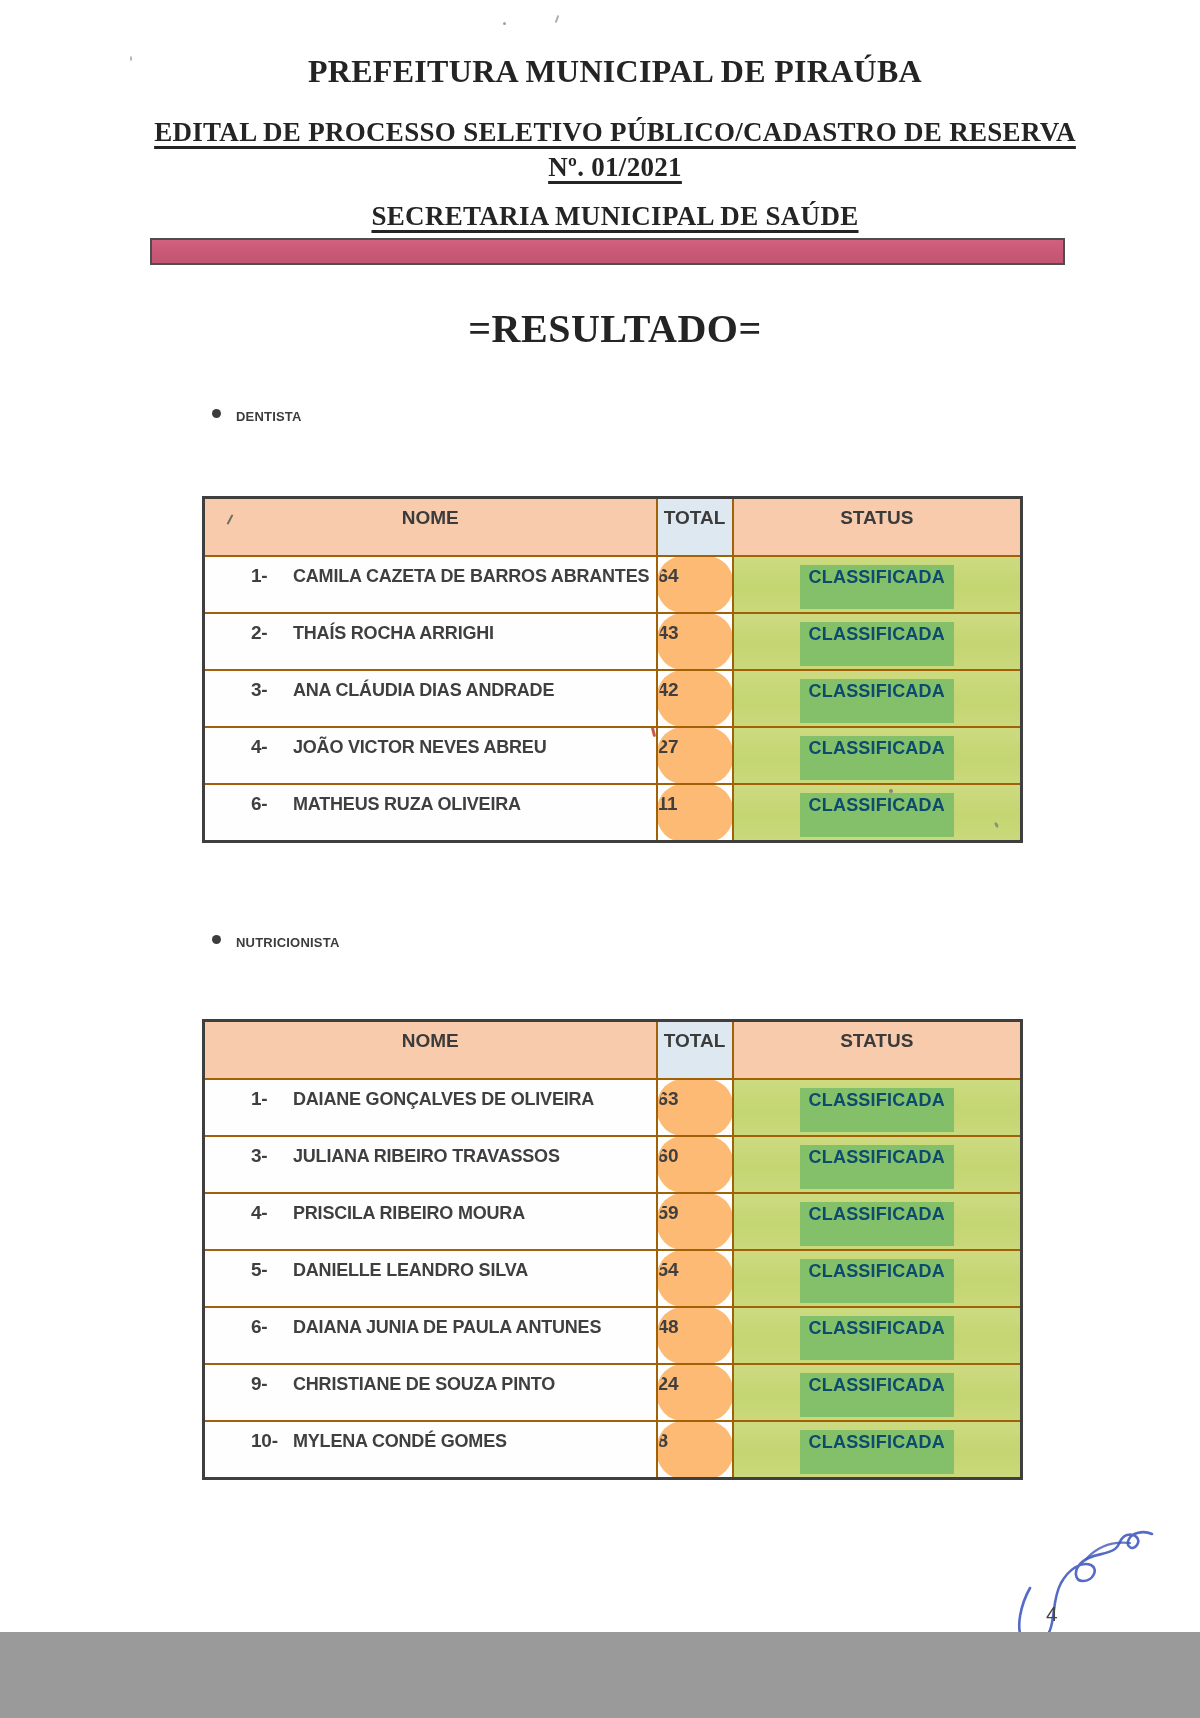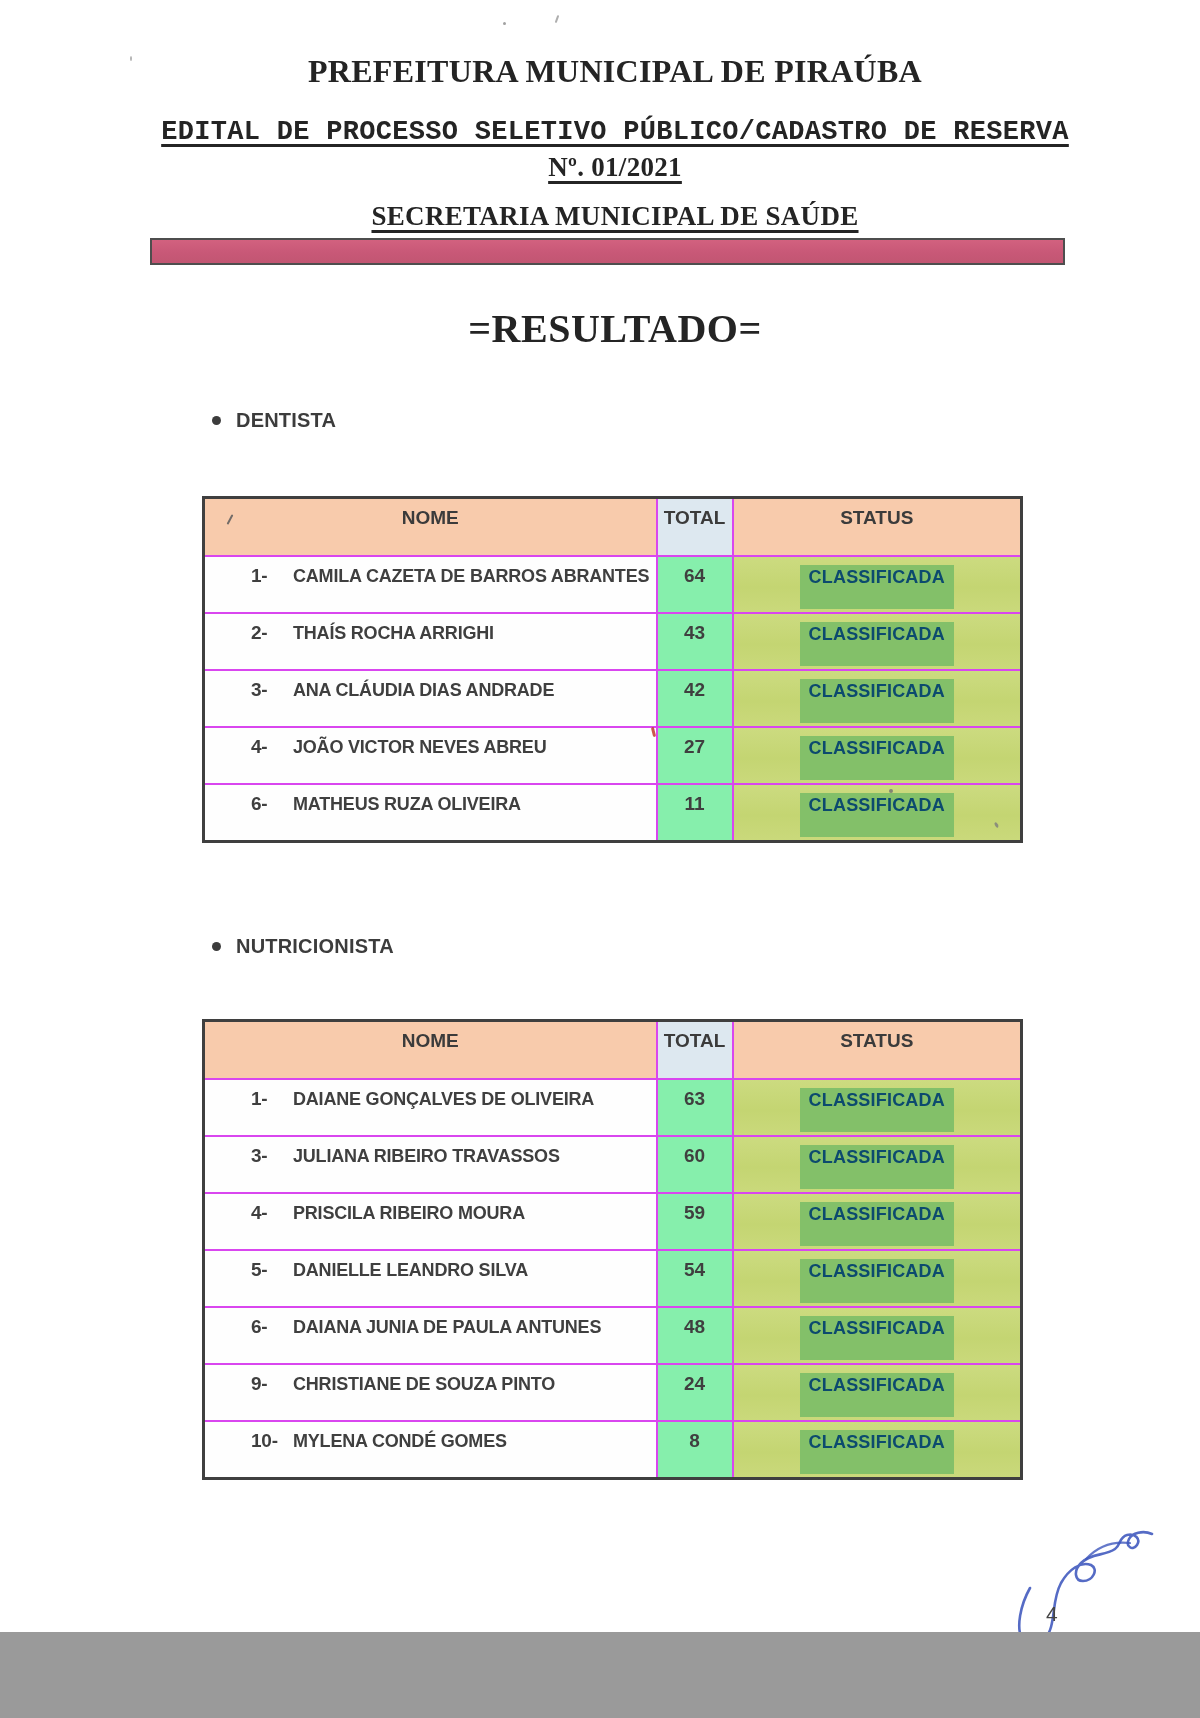--- a/index.html
+++ b/index.html
@@ -7,59 +7,59 @@
     position:relative;width:1200px;height:1632px;background:#ffffff;
     font-family:"Liberation Sans",sans-serif;overflow:hidden;margin:0 auto;
   }
   
   .hdr{
     position:absolute;left:30px;right:0;text-align:center;
     font-family:"Liberation Serif",serif;font-weight:700;color:#242424;
     white-space:nowrap;letter-spacing:.3px;
   }
   .title{top:53px;font-size:32px;}
-  .edital1{top:117px;font-size:27px;font-family:Liberation Mono, monospace;}
+  .edital1{top:117px;font-size:27px;}
   .edital2{top:152px;font-size:27px;}
   .secretaria{top:201px;font-size:27px;}
   .u{text-decoration:underline;text-decoration-thickness:3px;text-underline-offset:5px;}
   .banner{
     position:absolute;left:150px;top:238px;width:915px;height:27px;
     background:linear-gradient(180deg,#d2617f 0%,#c85877 55%,#c25672 100%);
     border:2px solid #4e4e4e;box-sizing:border-box;
   }
   .resultado{top:305px;font-size:40px;letter-spacing:.5px;}
 
   
   .section-heading{
-    position:absolute;left:212px;display:flex;align-items:center;gap:15px;
-    font-weight:700;font-size:20px;color:#3c3c3c;letter-spacing:.2px;
+    position:absolute;left:212px;display:flex;gap:15px;
+    font-weight:700;font-size:13px;color:#3c3c3c;letter-spacing:.2px;
   }
   .heading-1{top:409px;}
   .heading-2{top:935px;}
   .bullet{width:9px;height:9px;border-radius:50%;background:#3c3c3c;flex:0 0 auto;}
 
   
   .results-table{
     position:absolute;left:202px;width:818px;border-collapse:collapse;table-layout:fixed;
     font-family:"Liberation Sans",sans-serif;font-weight:700;color:#3f3f3f;
     border:3px solid #3f3f3f;
   }
   .table-1{top:496px;}
   .table-2{top:1019px;}
   .results-table th,.results-table td{
-    border:2px solid #d946ef;vertical-align:top;padding:0;margin:0;overflow:hidden;
+    border:2px solid #a16207;vertical-align:top;padding:0;margin:0;overflow:hidden;
   }
   .results-table th{height:48px;font-size:19px;text-align:center;padding-top:8px;color:#3b3b3b;}
   .results-table td{height:47px;padding-top:8px;font-size:19px;line-height:1.15;}
   .h-peach{background:#f8cbac;}
   .h-blue{background:#dde8f0;}
   .c-name{background:#fefefe;text-align:left;white-space:nowrap;}
   .c-name .num{display:inline-block;min-width:42px;margin-left:46px;letter-spacing:-.2px;}
   .c-name .nm{font-size:18px;letter-spacing:-.2px;}
-  .c-total{background:#86efac;text-align:center;}
+  .c-total{background:#fdba74;text-align:left;border-radius:26px;}
   .c-status{
     text-align:center;
     background:linear-gradient(180deg,#ccdb80 0%,#c4d572 55%,#cad97b 100%);
   }
   .chip{
     display:inline-block;background:#83c069;color:#0c4a6e;
     font-size:18px;padding:2px 9px 21px;letter-spacing:.2px;
   }
 
   

